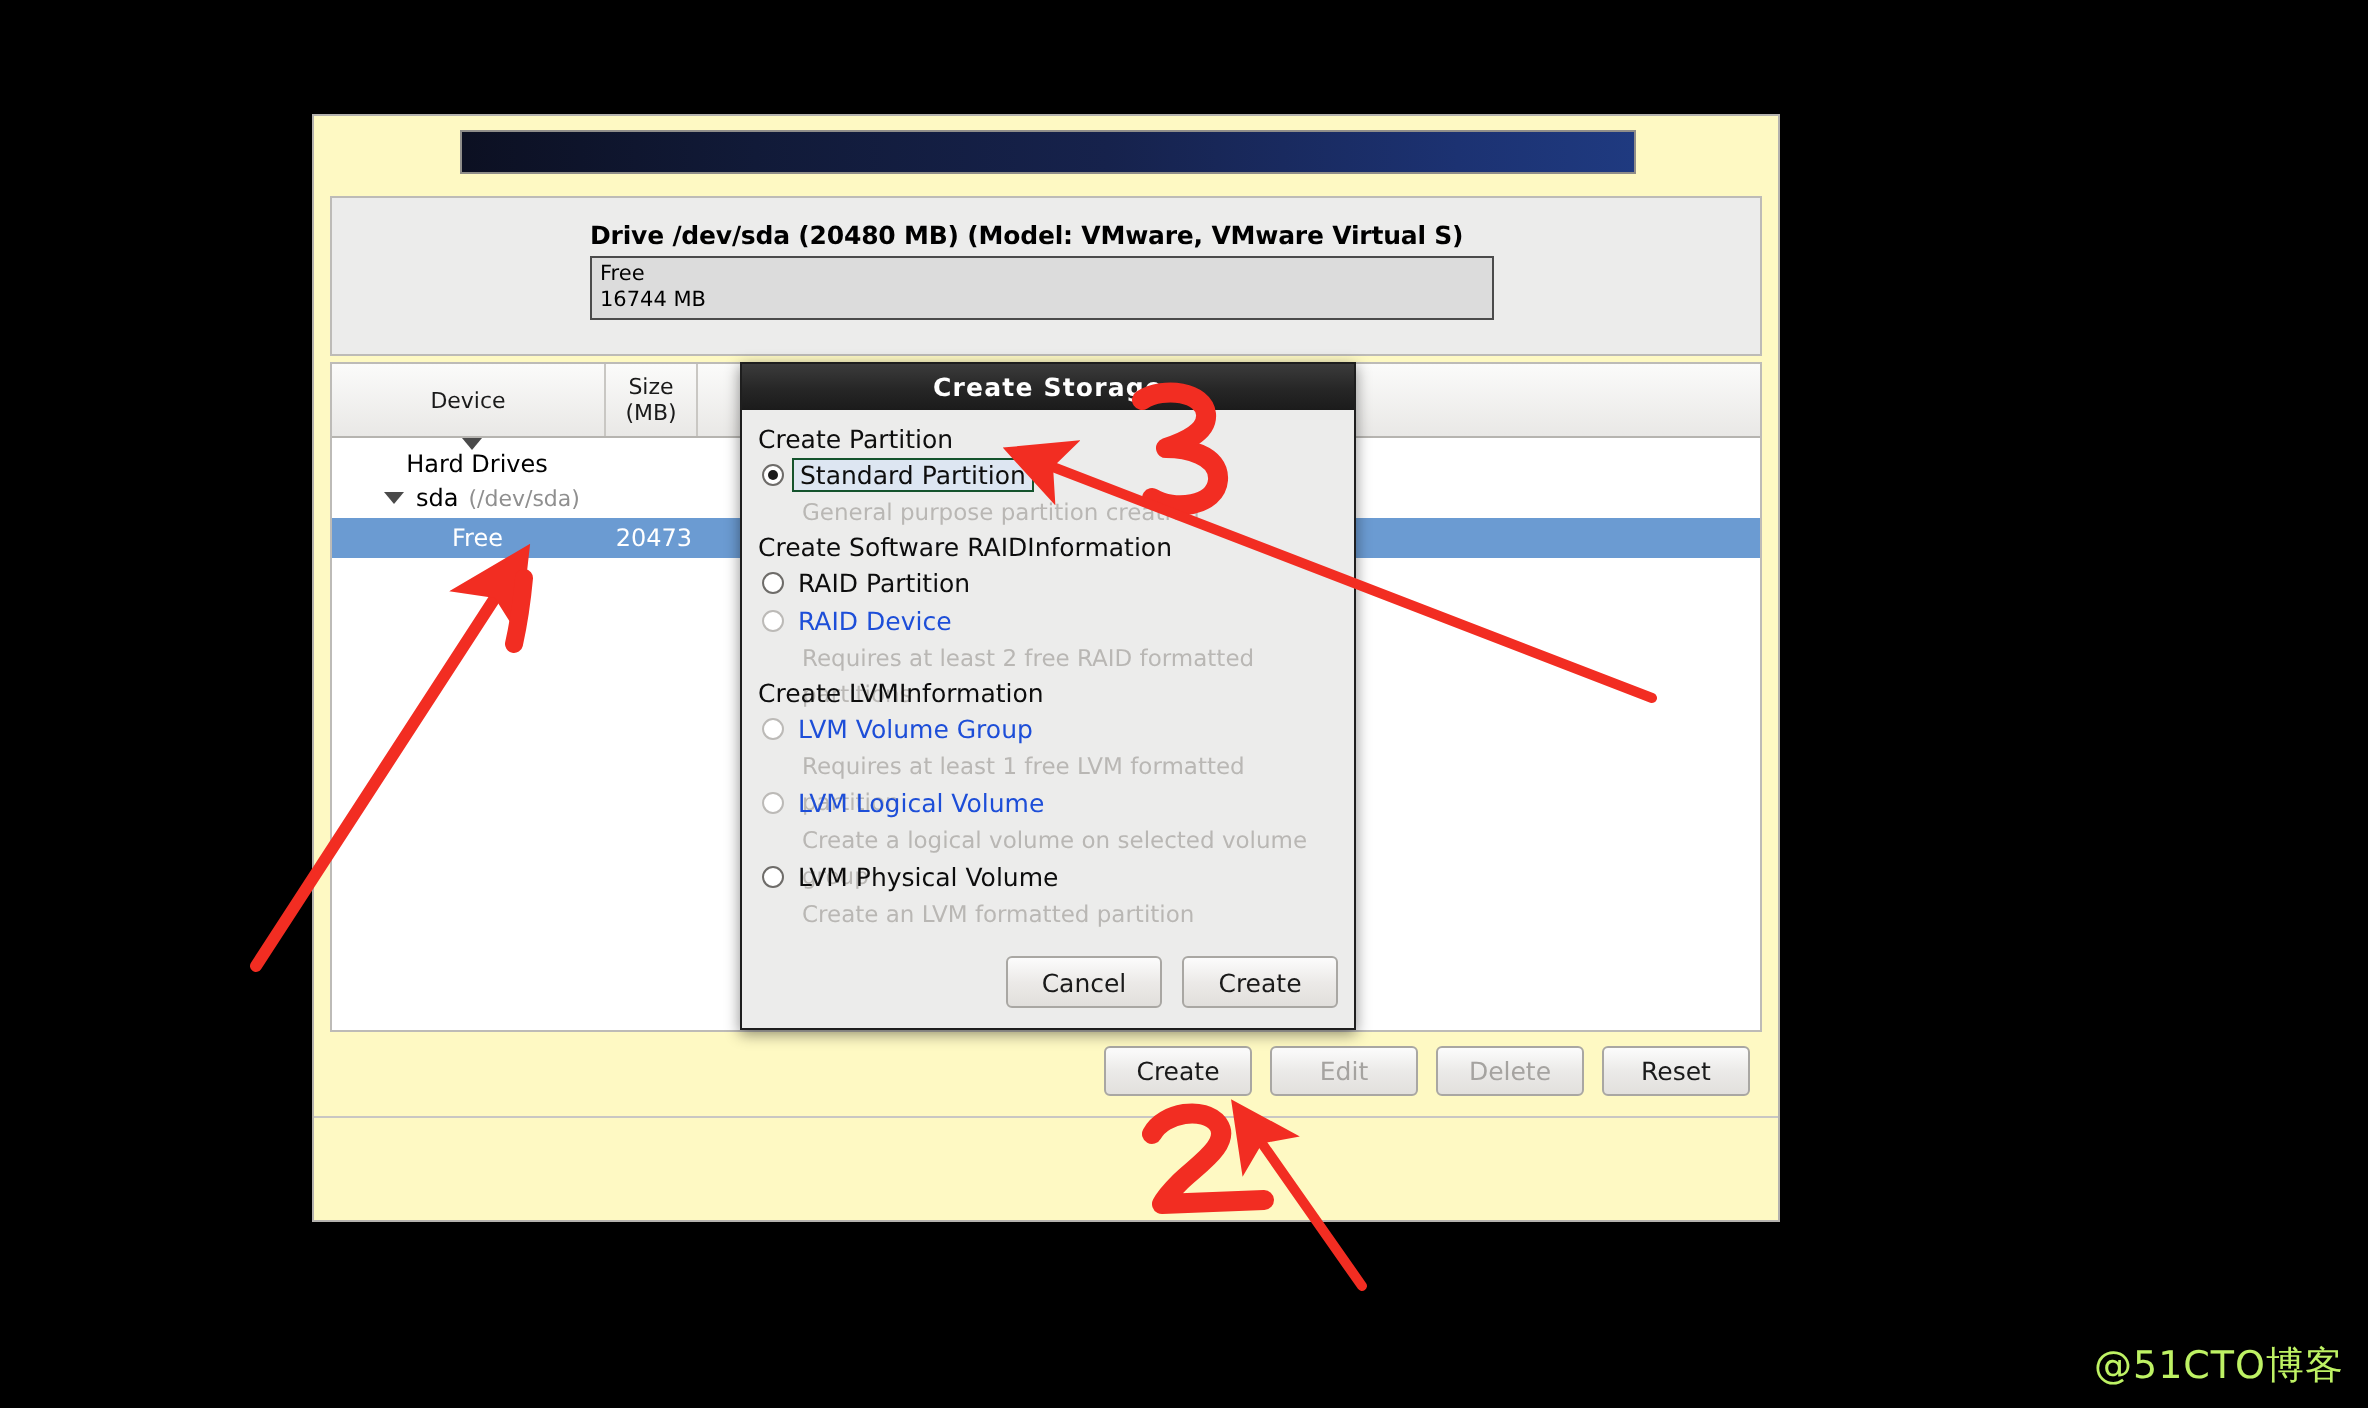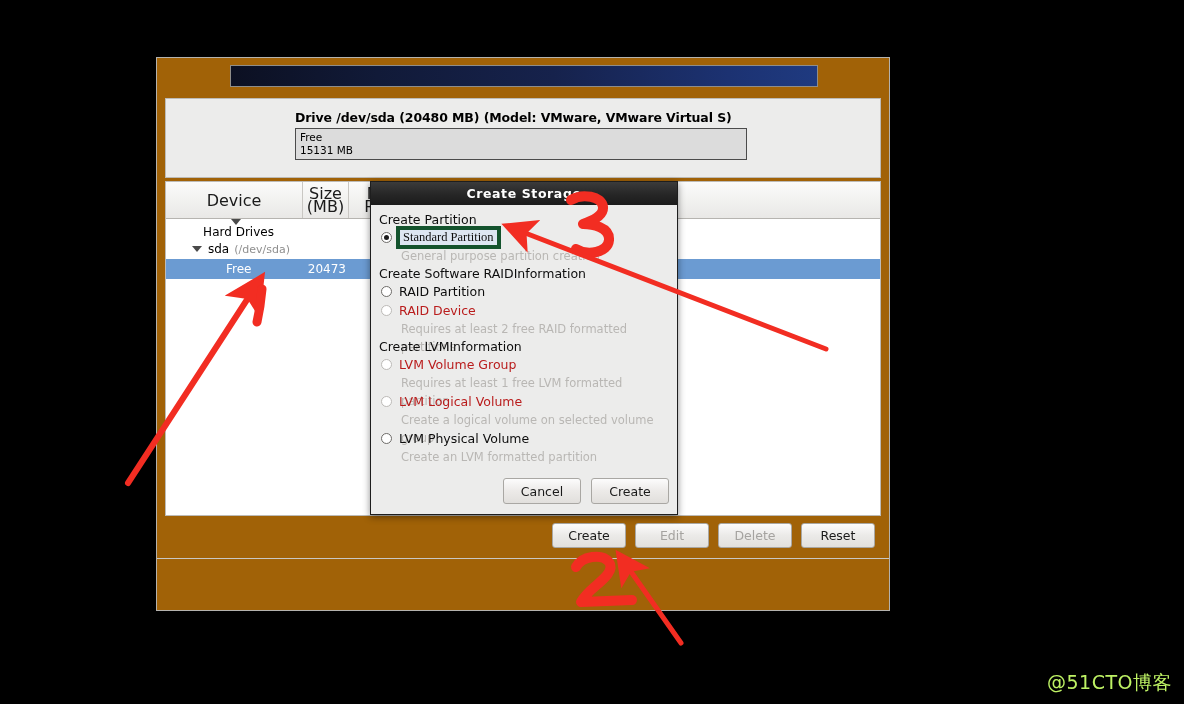--- a/index.html
+++ b/index.html
@@ -13,21 +13,21 @@
     position: relative;
     width: 1184px; height: 704px;
     background: #000000;
   }
 
   
   #main-window {
     position: absolute;
     left: 156px; top: 57px;
     width: 734px; height: 554px;
-    background: #a16207;
+    background: #fef9c3;
     border: 1px solid #b4b2ae;
     box-sizing: border-box;
   }
 
   
   #banner {
     position: absolute;
     left: 73px; top: 7px;
     width: 588px; height: 22px;
     background: linear-gradient(to right, #0c1022 0%, #111a38 25%, #16224c 55%, #1c3272 85%, #1f3a80 100%);
@@ -81,21 +81,21 @@
     display: flex;
     height: 36px;
     background: linear-gradient(to bottom, #fbfbfa 0%, #e9e8e6 100%);
     border-bottom: 1px solid #b6b4b0;
   }
   #table-header .th {
     display: flex;
     align-items: center;
     justify-content: center;
     text-align: center;
-    font-size: 16px;
+    font-size: 11px;
     color: #1a1a1a;
     border-right: 1px solid #c9c7c3;
     line-height: 13px;
     box-sizing: border-box;
   }
   .th.col-device { width: 137px; }
   .th.col-size   { width: 46px; }
   .th.col-mount  { width: 70px; }
   .th.col-type   { width: 70px; }
   .th.col-format { width: 60px; }
@@ -246,27 +246,26 @@
   .radio.checked::after {
     content: "";
     position: absolute;
     left: 2px; top: 2px;
     width: 5px; height: 5px;
     border-radius: 50%;
     background: #1b1b1b;
   }
   .radio.dim { border-color: #bcbab7; }
   .opt-label { font-size: 12.5px; color: #0d0d0d; }
-  .opt-label.dim { color: #b91c1c; }
+  .opt-label.dim { color: #1d4ed8; }
   .opt-label.focusbox {
-    border: 4px solid #14532d;
+    border: 1px solid #14532d;
     background: #dde6f2;
     padding: 0 3px;
     margin-left: -3px;
-    font-family: Liberation Serif, serif;
   }
   .opt-desc {
     font-size: 11.5px;
     color: #b9b7b4;
     margin-left: 22px;
     height: 18px;
     line-height: 18px;
   }
   #modal-buttons {
     position: absolute;
@@ -314,21 +313,21 @@
 <div id="screen">
 
   <div id="main-window">
 
     <div id="banner"></div>
 
     <div id="drive-panel"></div>
     <div id="drive-title">Drive /dev/sda (20480 MB) (Model: VMware, VMware Virtual S)</div>
     <div id="drive-bar">
       <span class="line">Free</span>
-      <span class="line">15131 MB</span>
+      <span class="line">16744 MB</span>
     </div>
 
     <div id="table-panel">
       <div id="table-header">
         <div class="th col-device">
           <span>
               <span class="sub">Device</span>
             </span>
         </div>
         <div class="th col-size">

